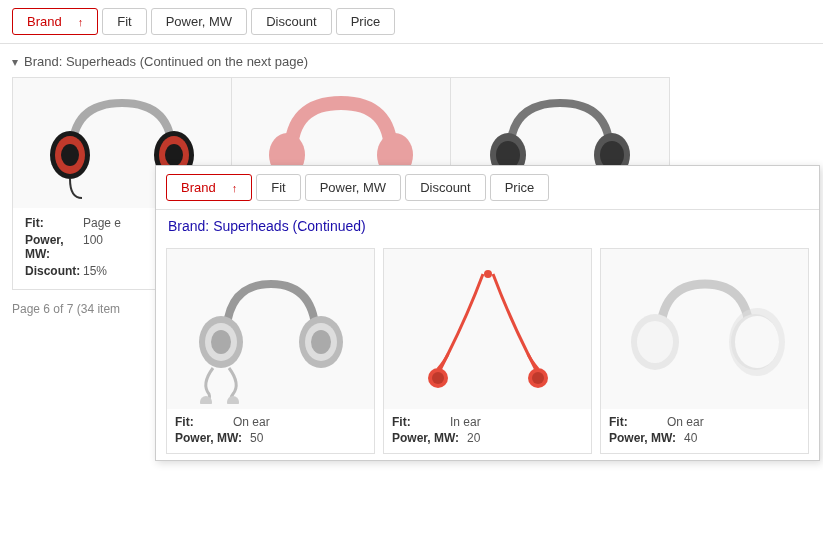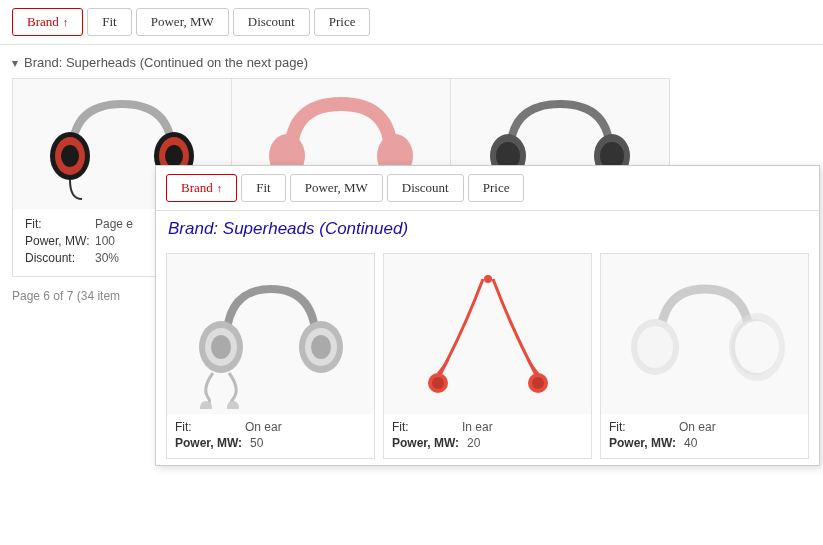--- a/index.html
+++ b/index.html
@@ -25,22 +25,21 @@
     .toolbar-btn {
       padding: 5px 14px;
       border: 1px solid #ccc;
       background: #fff;
       border-radius: 3px;
       cursor: pointer;
       font-size: 13px;
       color: #333;
       display: flex;
       align-items: center;
-      gap: 4px;
-      font-family: Liberation Serif, serif;
+      gap: 16px;
     }
     .toolbar-btn.active-sort {
       color: #c00;
       border-color: #c00;
     }
     .toolbar-btn .sort-arrow {
       font-size: 11px;
       color: #c00;
     }
 
@@ -104,22 +103,22 @@
 
     .product-details {
       padding: 8px 12px;
       font-size: 12px;
     }
     .product-details .detail-row {
       display: flex;
       margin-bottom: 3px;
     }
     .detail-label {
-      font-weight: normal;
-      width: 70px;
+      font-weight: bold;
+      width: 58px;
       color: #333;
     }
     .detail-value {
       color: #555;
     }
 
     .page-info {
       margin-top: 12px;
       font-size: 12px;
       color: #888;
@@ -244,21 +243,21 @@
           <div class="detail-row">
             <span class="detail-label">Fit:</span>
             <span class="detail-value">Page e</span>
           </div>
           <div class="detail-row">
             <span class="detail-label">Power, MW:</span>
             <span class="detail-value">100</span>
           </div>
           <div class="detail-row">
             <span class="detail-label">Discount:</span>
-            <span class="detail-value">30%</span>
+            <span class="detail-value">15%</span>
           </div>
         </div>
       </div>
 
       <div class="product-card" style="overflow:hidden;">
         <div class="product-image-area">
           <svg class="headphone-img" viewBox="0 0 160 120" xmlns="http://www.w3.org/2000/svg">
 
             <path d="M30 70 Q30 20 80 20 Q130 20 130 70" stroke="#e8a0a0" stroke-width="14" fill="none" stroke-linecap="round"></path>
             <ellipse cx="26" cy="72" rx="18" ry="22" fill="#e8a0a0"></ellipse>
@@ -302,21 +301,21 @@
       <span>Power, MW</span>
     </button>
     <button class="toolbar-btn">
       <span>Discount</span>
     </button>
     <button class="toolbar-btn">
       <span>Price</span>
     </button>
   </div>
 
-  <div style="padding: 8px 12px; font-size: 17px; font-style: italic;">
+  <div style="padding: 8px 12px; font-size: 14px;">
     <a href="#" class="brand-link">Brand: Superheads (Continued)</a>
   </div>
 
   <div class="overlay-products">
 
     <div class="overlay-product-card">
       <div class="overlay-product-image">
         <svg width="160" height="150" viewBox="0 0 160 150" xmlns="http://www.w3.org/2000/svg">
 
           <path d="M35 85 Q35 30 80 30 Q125 30 125 85" stroke="#999" stroke-width="8" fill="none" stroke-linecap="round"></path>

